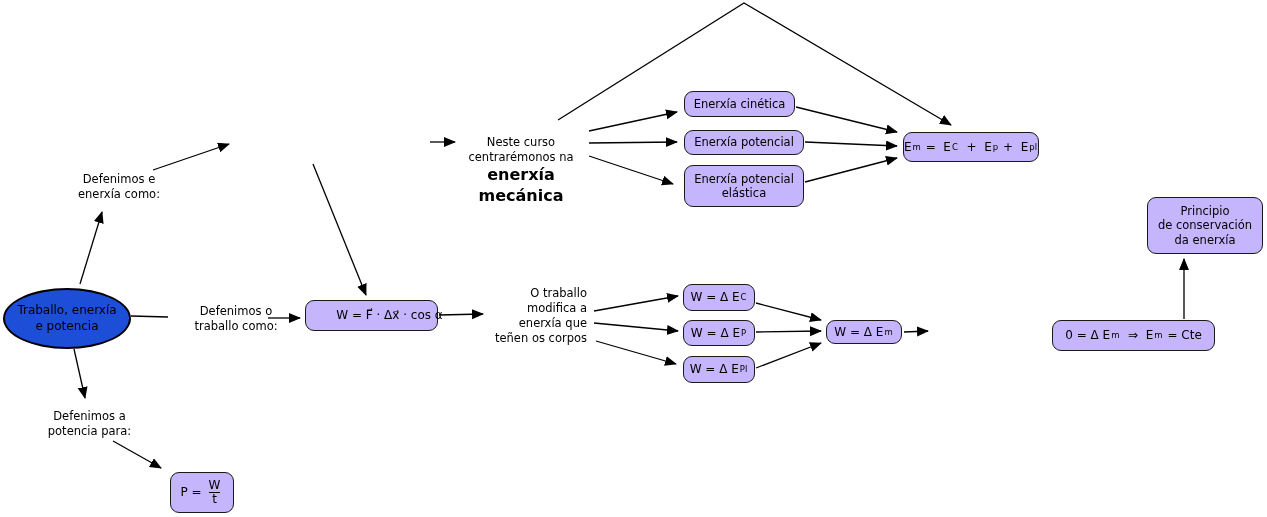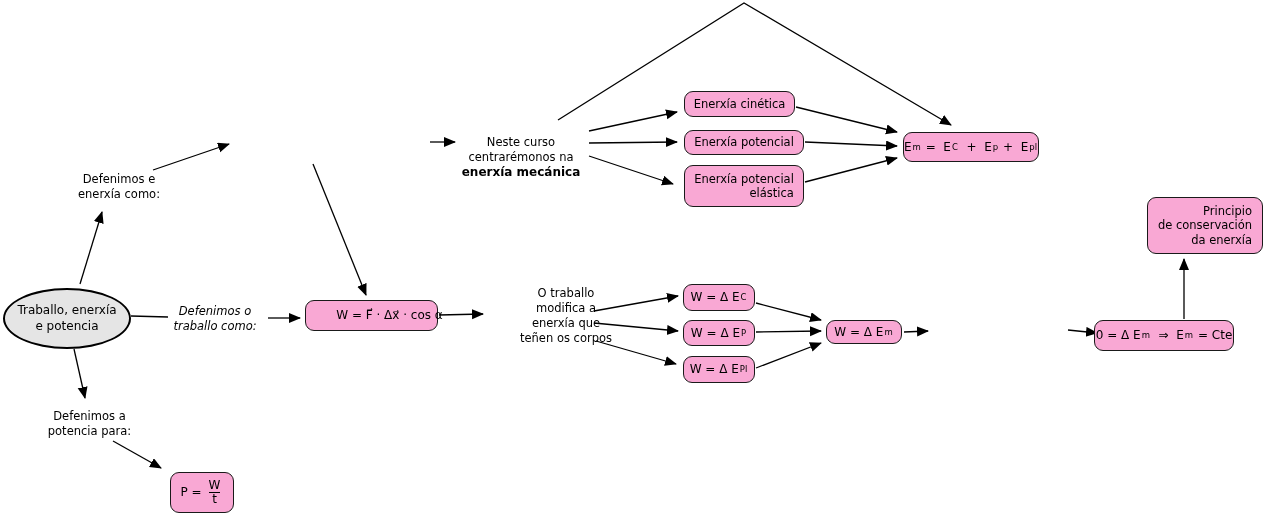--- a/index.html
+++ b/index.html
@@ -7,50 +7,50 @@
     position:relative;
     width:1267px;height:517px;
     background:#ffffff;
     font-family:"DejaVu Sans","Liberation Sans",sans-serif;
     color:#000;
     overflow:hidden;
   }
   #edges{position:absolute;left:0;top:0;width:1267px;height:517px;z-index:0;}
   .node{
     position:absolute;z-index:2;
-    background:#f9a8d4;
+    background:#c4b5fd;
     border:1.5px solid #1a1a1a;
     border-radius:9px;
     display:flex;align-items:center;justify-content:center;
-    text-align:right;
+    text-align:center;
     font-size:11.5px;line-height:1.25;
     white-space:pre-line;
     box-sizing:border-box;
     padding:2px 4px;
   }
   .formula{font-size:12px;white-space:nowrap;}
   .formula sub{font-size:8.5px;margin:0 1px;}
   .root-ellipse{
     position:absolute;z-index:2;
-    background:#e5e5e5;
+    background:#1d4ed8;
     border:2px solid #000;
     border-radius:50%;
     display:flex;align-items:center;justify-content:center;
     text-align:center;
     font-size:12px;line-height:1.3;
     white-space:pre-line;
     box-sizing:border-box;
   }
   .label{
     position:absolute;z-index:1;
     text-align:center;
     font-size:11.5px;line-height:1.3;
     white-space:pre-line;
   }
-  .label .bold-line{font-weight:bold;font-size:12px;}
+  .label .bold-line{font-weight:bold;font-size:16px;}
   .frac{display:inline-flex;flex-direction:column;align-items:center;margin-left:4px;line-height:1.1;}
   .frac .den{border-top:1.3px solid #000;padding:0 3px;}
   .frac .num{padding:0 3px;}
 </style>
 </head>
 <body>
 
 <div id="canvas">
 
   <svg id="edges" viewBox="0 0 1267 517" xmlns="http://www.w3.org/2000/svg">
@@ -86,30 +86,30 @@
       <line x1="74" y1="349" x2="85" y2="398" marker-end="url(#ah)"></line>
       <line x1="113" y1="441" x2="161" y2="468" marker-end="url(#ah)"></line>
     </g>
   </svg>
 
   <div class="root-ellipse" style="left:3px;top:288px;width:128px;height:61px;">Traballo, enerxía
 e potencia</div>
 
   <div class="label" style="left:64px;top:172px;width:110px;">Defenimos e
 enerxía como:</div>
-  <div class="label" style="left:164px;top:304px;width:102px;font-style:italic;">Defenimos o
+  <div class="label" style="left:185px;top:304px;width:102px;">Defenimos o
 traballo como:</div>
   <div class="label" style="left:32px;top:409px;width:115px;">Defenimos a
 potencia para:</div>
   <div class="label" style="left:455px;top:120px;width:132px;text-align:center;">
     <span>Neste curso
 centrarémonos na</span>
     <div class="bold-line">enerxía mecánica</div>
   </div>
-  <div class="label" style="left:512px;top:286px;width:108px;">O traballo
+  <div class="label" style="left:479px;top:286px;width:108px;text-align:right;">O traballo
 modifica a
 enerxía que
 teñen os corpos</div>
 
   <div class="node" style="left:684px;top:91px;width:111px;height:26px;">Enerxía cinética</div>
   <div class="node" style="left:684px;top:130px;width:120px;height:25px;">Enerxía potencial</div>
   <div class="node" style="left:684px;top:165px;width:120px;height:42px;">Enerxía potencial
 elástica</div>
   <div class="node" style="left:1127px;top:197px;width:116px;height:57px;margin-left:20px;">Principio
 de conservación
@@ -138,21 +138,21 @@
   </div>
   <div class="node formula" style="left:683px;top:356px;width:72px;height:27px;">
     <span>W = Δ E</span>
       <sub>Pl</sub>
   </div>
   <div class="node formula" style="left:826px;top:320px;width:76px;height:24px;">
     <span>W = Δ E</span>
       <sub>m</sub>
   </div>
 
-  <div class="node formula" style="left:1094px;top:320px;width:140px;height:31px;">
+  <div class="node formula" style="left:1052px;top:320px;width:163px;height:31px;">
     <span>0 = Δ E</span>
       <sub>m</sub>
       <span>&nbsp;&nbsp;⇒&nbsp;&nbsp;E</span>
       <sub>m</sub>
       <span>&nbsp;= Cte</span>
   </div>
 
   <div class="node formula" style="left:170px;top:472px;width:64px;height:41px;">
     <span>P =</span>
     <span class="frac">

